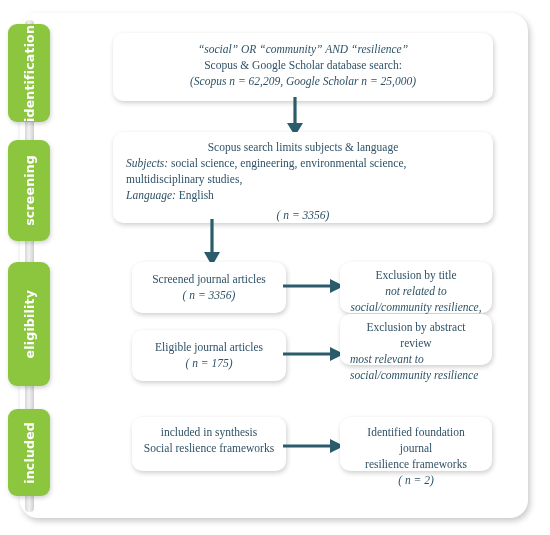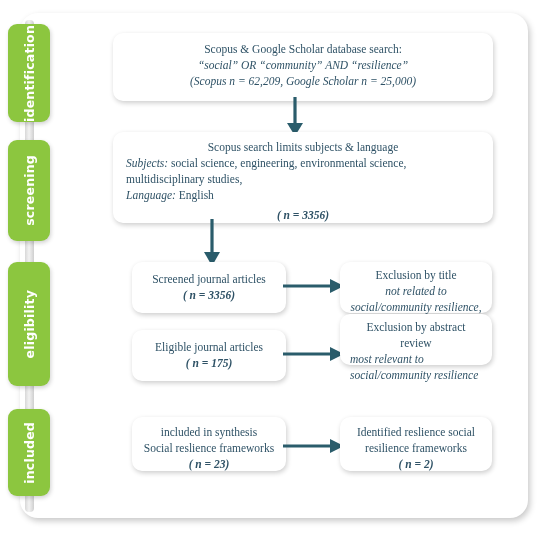--- a/index.html
+++ b/index.html
@@ -91,21 +91,21 @@
     font-size: 11.5px;
     line-height: 1.38;
     margin: 0;
   }
   .ctr { text-align: center; }
   .lft { text-align: left; }
   .ital { font-style: italic; }
   .bld { font-weight: normal; }
   .n-line {
     font-style: italic;
-    font-weight: bold;
+    font-weight: normal;
     font-size: 11.5px;
   }
   .lbl-ital {
     font-style: italic;
   }
 
   
   #box-search       { left: 113px; top: 33px;  width: 380px; height: 68px; }
   #box-limits       { left: 113px; top: 132px; width: 380px; height: 91px; }
   #box-screened     { left: 132px; top: 262px; width: 154px; height: 51px; }
@@ -146,22 +146,22 @@
   </div>
   <div class="stage" id="stage-eligibility">
     <span>eligibility</span>
   </div>
   <div class="stage" id="stage-included">
     <span>included</span>
   </div>
 
   <div class="box" id="box-search">
     <div class="box-inner">
+      <p class="line ctr ital">“social” OR “community” AND “resilience”</p>
       <p class="line ctr">Scopus &amp; Google Scholar database search:</p>
-      <p class="line ctr ital">“social” OR “community” AND “resilience”</p>
       <p class="line ctr ital bld">(Scopus n = 62,209, Google Scholar n = 25,000)</p>
     </div>
   </div>
 
   <svg class="arrow-svg" id="arrow-v1" viewBox="0 0 24 40">
     <line x1="12" y1="0" x2="12" y2="28" stroke="#2a5c6b" stroke-width="3.2"></line>
     <polygon points="4,26 20,26 12,39" fill="#2a5c6b"></polygon>
   </svg>
 
   <div class="box" id="box-limits">
@@ -213,30 +213,29 @@
     <div class="box-inner" style="padding-top:6px;">
       <p class="line ctr">Exclusion by abstract review</p>
       <p class="line lft ital">most relevant to  social/community resilience</p>
     </div>
   </div>
 
   <div class="box" id="box-included">
     <div class="box-inner" style="padding-top:8px;">
       <p class="line ctr">included in synthesis</p>
       <p class="line ctr">Social reslience frameworks</p>
-      <p class="line ctr n-line">( n = 23)</p>
     </div>
   </div>
 
   <svg class="arrow-svg" id="arrow-h3" viewBox="0 0 62 20">
     <line x1="0" y1="10" x2="49" y2="10" stroke="#2a5c6b" stroke-width="3.2"></line>
     <polygon points="47,3 47,17 61,10" fill="#2a5c6b"></polygon>
   </svg>
 
   <div class="box" id="box-foundation">
     <div class="box-inner" style="padding-top:8px;">
-      <p class="line ctr">Identified reslience social</p>
+      <p class="line ctr">Identified foundation journal</p>
       <p class="line ctr">resilience frameworks</p>
       <p class="line ctr n-line">( n = 2)</p>
     </div>
   </div>
 
 </div>
 
 </body></html>

